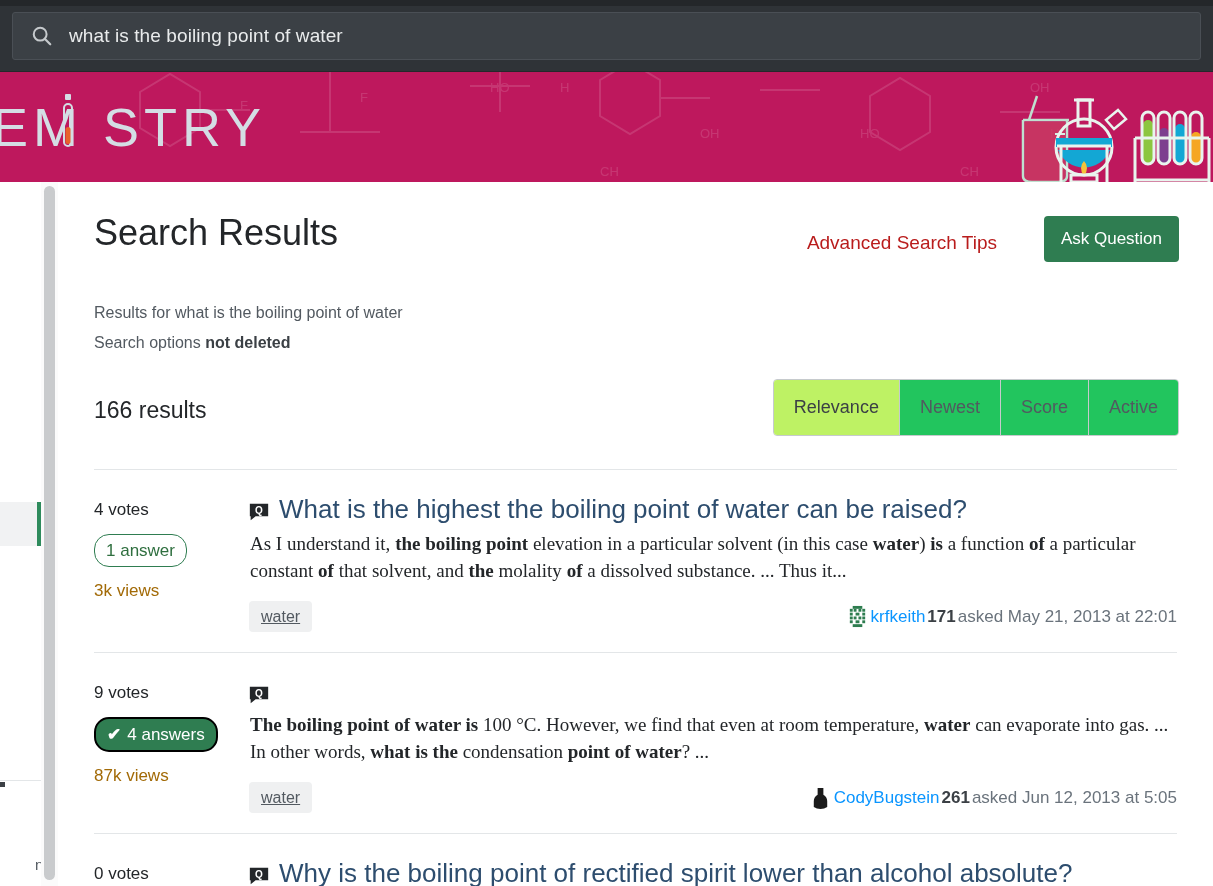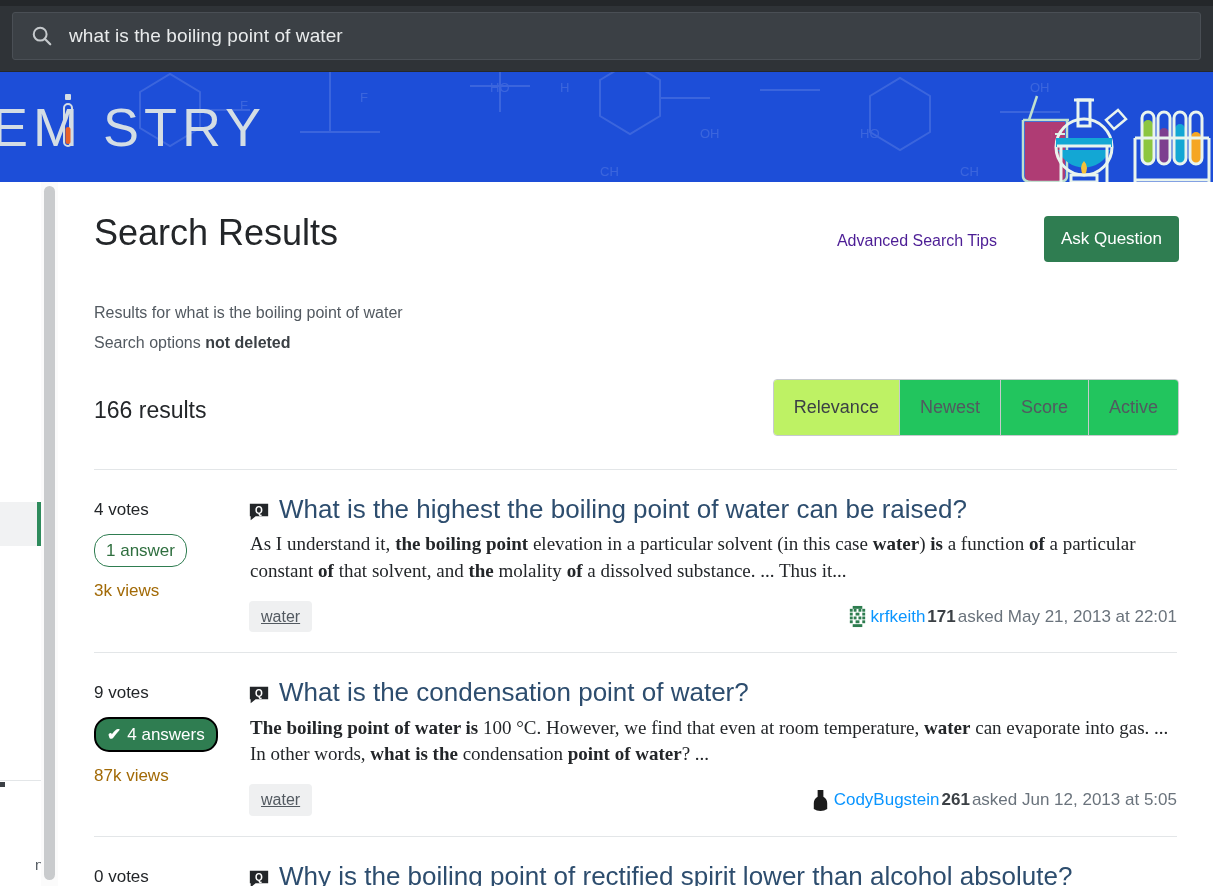--- a/index.html
+++ b/index.html
@@ -52,21 +52,21 @@
     letter-spacing: 0.1px;
     white-space: nowrap;
   }
 
   
   .site-banner {
     position: absolute;
     top: 72px; left: 0;
     width: 1213px;
     height: 110px;
-    background: #1d4ed8;
+    background: #be185d;
     overflow: hidden;
   }
   .banner-pattern {
     position: absolute;
     top: 0; left: 0;
     width: 1213px; height: 110px;
     opacity: 0.13;
   }
   .banner-logo {
     position: absolute;
@@ -168,22 +168,22 @@
     position: absolute;
     left: 0; top: 33px;
     font-size: 36px;
     font-weight: 400;
     color: #232629;
     line-height: 1;
   }
   .adv-tips {
     position: absolute;
     right: 180px; top: 50px;
-    font-size: 16px;
-    color: #4c1d95;
+    font-size: 19px;
+    color: #b91c1c;
     text-decoration: none;
     white-space: nowrap;
   }
   .ask-btn {
     position: absolute;
     right: -2px; top: 34px;
     background: #2f7d51;
     color: #ffffff;
     border: none;
     border-radius: 4px;
@@ -521,21 +521,20 @@
           </div>
         </div>
         <div class="result">
           <div class="result-stats"><div class="stat-votes">9 votes</div><div class="stat-answers filled"><span class="check">✔</span><span>4 answers</span></div><div class="stat-views">87k views</div></div>
           <div class="result-body">
             <div class="result-title-row">
               <span class="q-icon"><svg viewBox="0 0 24 24" width="20" height="20">
                   <path d="M1 2 h22 v15 h-15 l-6 5 v-5 h-1 Z" fill="#232629"></path>
                   <text x="12" y="14" font-size="12" font-weight="bold" fill="#ffffff" text-anchor="middle" font-family="Liberation Sans, sans-serif">Q</text>
                 </svg></span>
-              <a class="result-title" href="#">What is the condensation point of water?</a>
             </div>
             <div class="result-excerpt"><b>The boiling point of water is</b><span> 100 °C. However, we find that even at room temperature, </span><b>water</b><span> can evaporate into gas. ... In other words, </span><b>what is the</b><span> condensation </span><b>point of water</b><span>? ...</span></div>
             <div class="result-foot">
               <div><a class="tag plain" href="#">water</a></div>
               <div class="user-line">
                 <svg class="avatar" viewBox="0 0 24 24">
                   <rect x="0" y="0" width="24" height="24" fill="#ffffff"></rect>
                   <path d="M9 2 h6 v7 q4 2 4 7 v6 q-3 2 -7 2 q-4 0 -7 -2 v-6 q0 -5 4 -7 Z" fill="#1b1b1b"></path>
                 </svg>
                 <a class="user-name" href="#">CodyBugstein</a>

